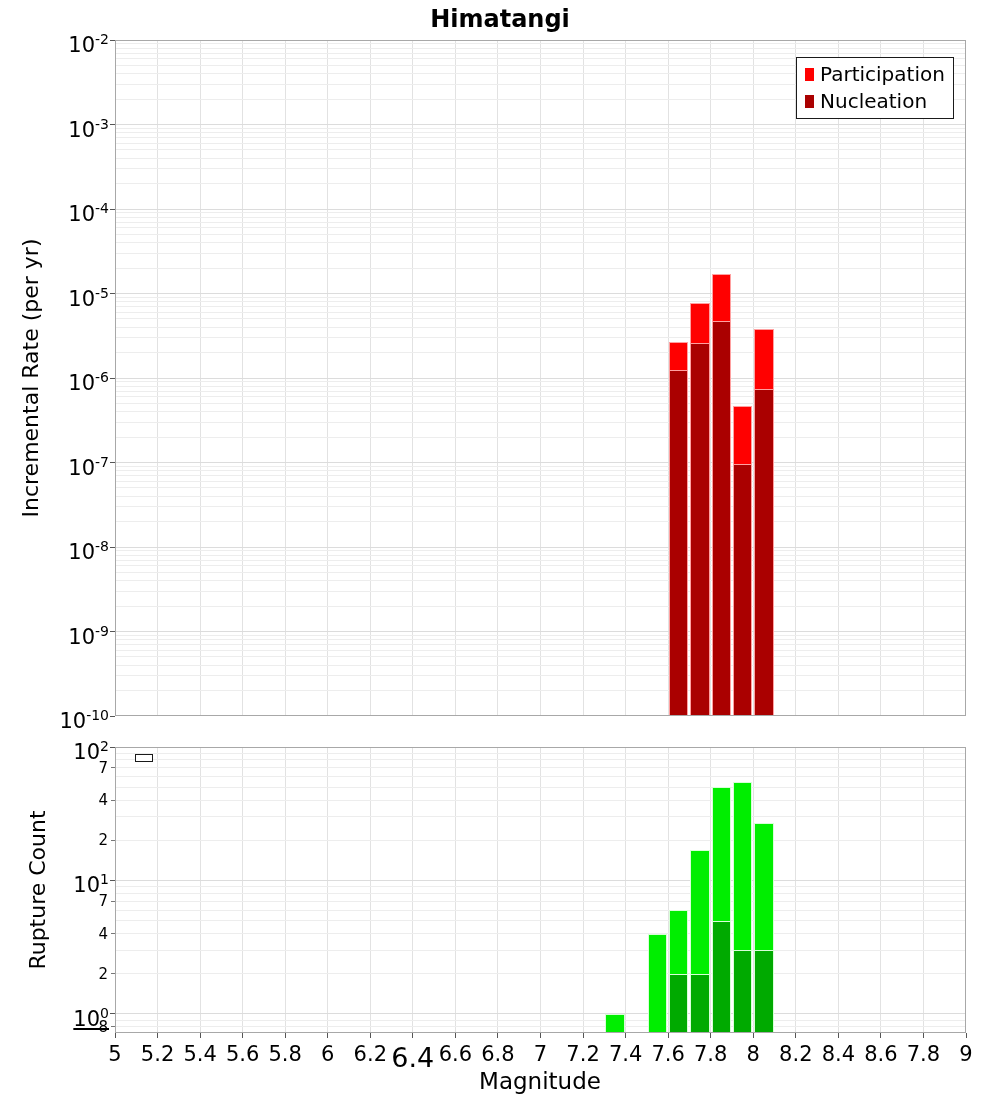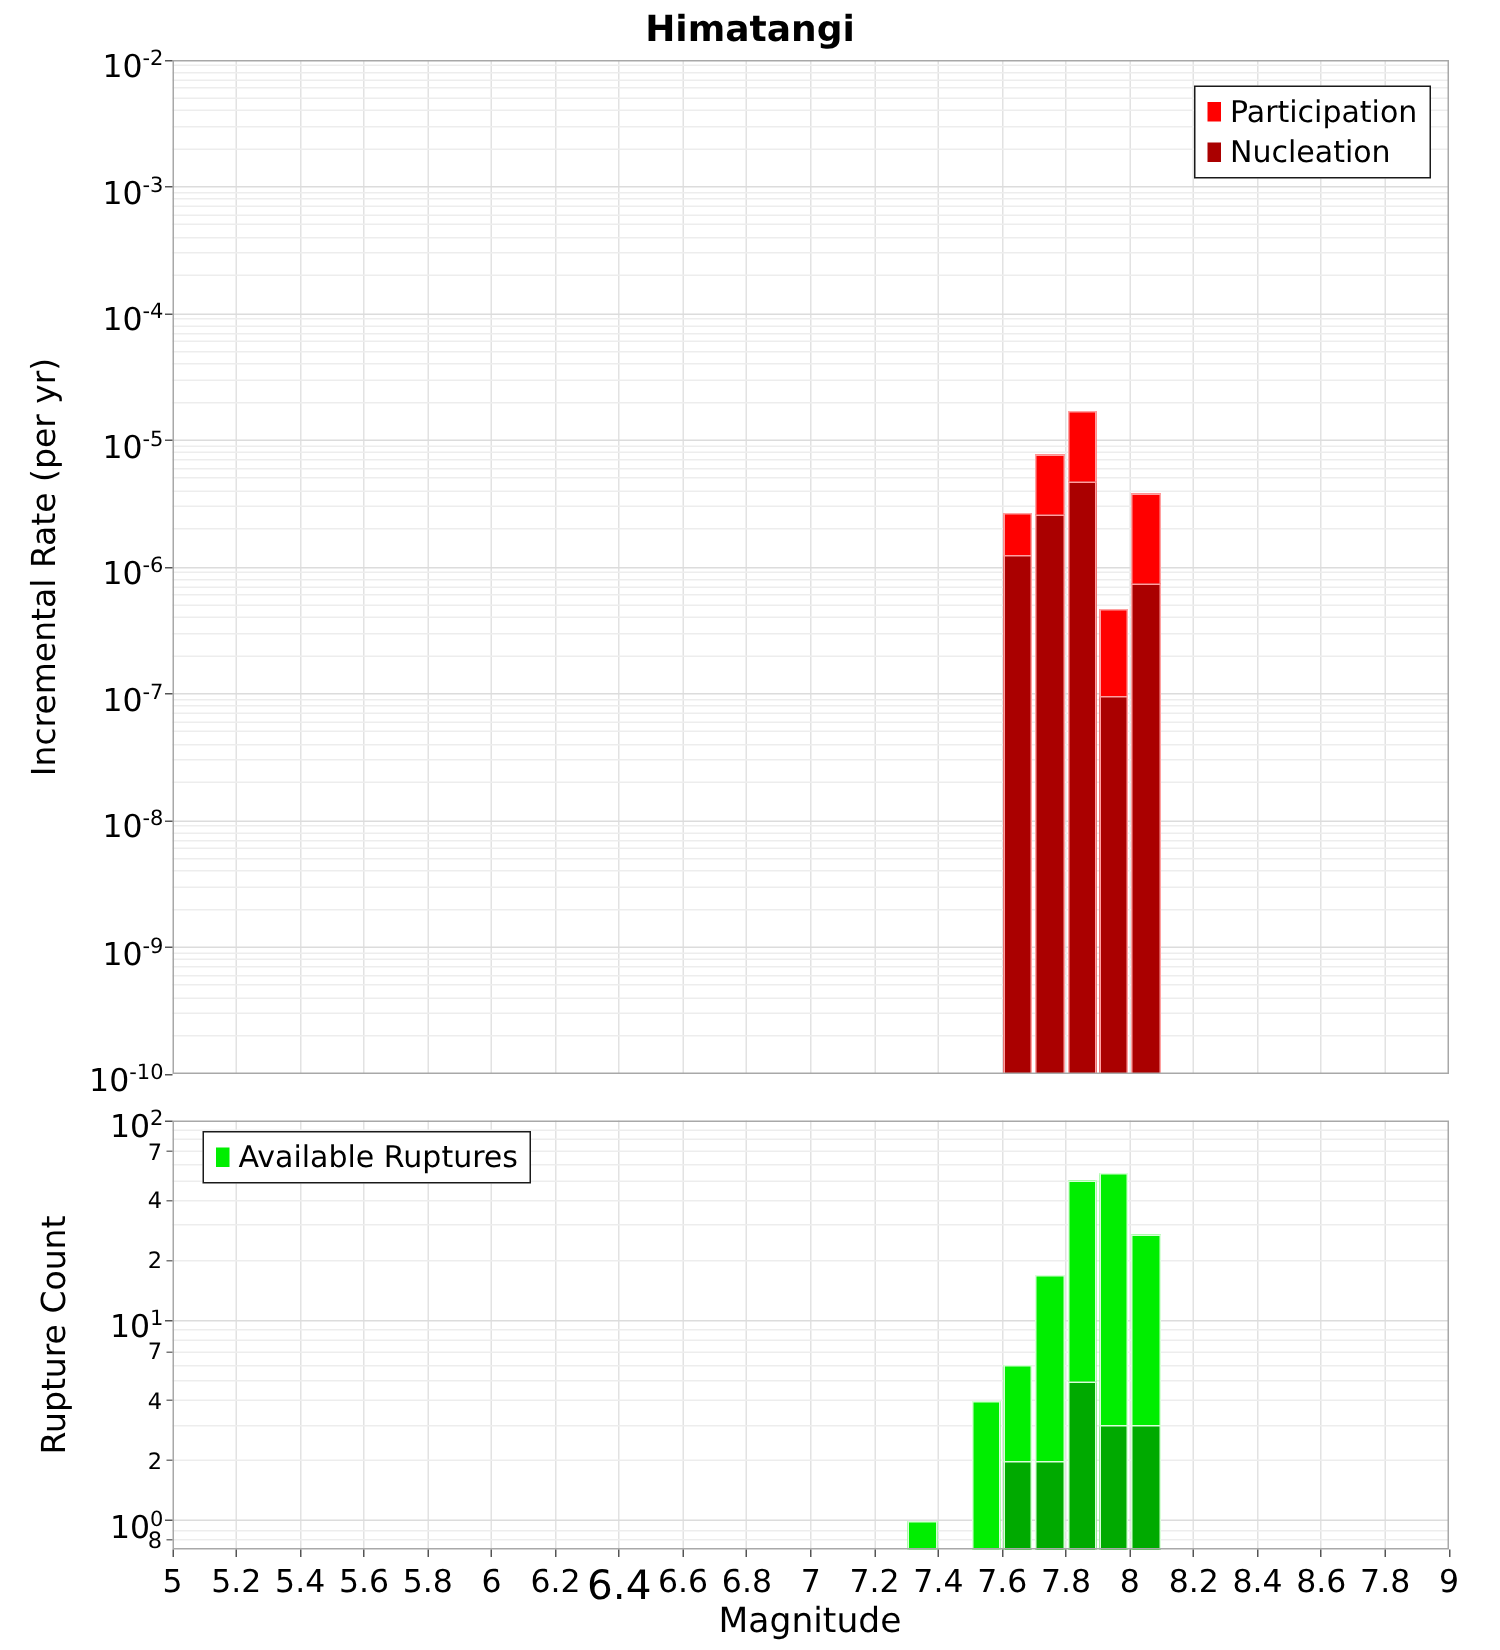--- a/index.html
+++ b/index.html
@@ -35,24 +35,20 @@
       <span class="legend-marker" style="background: rgb(255, 0, 0);"></span>
       <span class="legend-label">Participation</span>
     </div>
     <div class="legend-row">
       <span class="legend-marker" style="background: rgb(170, 0, 0);"></span>
       <span class="legend-label">Nucleation</span>
     </div>
   </div>
 
   <div class="legend" style="left:135px;top:754px;">
-    <div class="legend-row">
-      <span class="legend-marker" style="background: rgb(0, 238, 0);"></span>
-      <span class="legend-label">Available Ruptures</span>
-    </div>
   </div>
 
 <div style="position: absolute; left: 157.05px; top: 40px; width: 1px; height: 676px; background: rgb(226, 226, 226);"></div>
     <div style="position: absolute; left: 199.6px; top: 40px; width: 1px; height: 676px; background: rgb(226, 226, 226);"></div>
     <div style="position: absolute; left: 242.15px; top: 40px; width: 1px; height: 676px; background: rgb(226, 226, 226);"></div>
     <div style="position: absolute; left: 284.7px; top: 40px; width: 1px; height: 676px; background: rgb(226, 226, 226);"></div>
     <div style="position: absolute; left: 327.25px; top: 40px; width: 1px; height: 676px; background: rgb(226, 226, 226);"></div>
     <div style="position: absolute; left: 369.8px; top: 40px; width: 1px; height: 676px; background: rgb(226, 226, 226);"></div>
     <div style="position: absolute; left: 412.35px; top: 40px; width: 1px; height: 676px; background: rgb(226, 226, 226);"></div>
     <div style="position: absolute; left: 454.9px; top: 40px; width: 1px; height: 676px; background: rgb(226, 226, 226);"></div>
@@ -216,21 +212,21 @@
     <div style="position: absolute; left: 669.15px; top: 973.776px; width: 19.275px; height: 59.2241px; background: rgb(0, 170, 0); border-top: 1.5px solid rgb(216, 255, 216); border-right: 1.5px solid rgb(216, 255, 216); border-bottom: none; border-left: 1.5px solid rgb(216, 255, 216); border-image: initial; box-sizing: border-box;"></div>
     <div style="position: absolute; left: 690.425px; top: 973.776px; width: 19.275px; height: 59.2241px; background: rgb(0, 170, 0); border-top: 1.5px solid rgb(216, 255, 216); border-right: 1.5px solid rgb(216, 255, 216); border-bottom: none; border-left: 1.5px solid rgb(216, 255, 216); border-image: initial; box-sizing: border-box;"></div>
     <div style="position: absolute; left: 711.7px; top: 920.66px; width: 19.275px; height: 112.34px; background: rgb(0, 170, 0); border-top: 1.5px solid rgb(216, 255, 216); border-right: 1.5px solid rgb(216, 255, 216); border-bottom: none; border-left: 1.5px solid rgb(216, 255, 216); border-image: initial; box-sizing: border-box;"></div>
     <div style="position: absolute; left: 732.975px; top: 950.272px; width: 19.275px; height: 82.7285px; background: rgb(0, 170, 0); border-top: 1.5px solid rgb(216, 255, 216); border-right: 1.5px solid rgb(216, 255, 216); border-bottom: none; border-left: 1.5px solid rgb(216, 255, 216); border-image: initial; box-sizing: border-box;"></div>
     <div style="position: absolute; left: 754.25px; top: 950.272px; width: 19.275px; height: 82.7285px; background: rgb(0, 170, 0); border-top: 1.5px solid rgb(216, 255, 216); border-right: 1.5px solid rgb(216, 255, 216); border-bottom: none; border-left: 1.5px solid rgb(216, 255, 216); border-image: initial; box-sizing: border-box;"></div>
     <div style="position: absolute; left: 115px; top: 747px; width: 851px; height: 286px; border: 1.5px solid rgb(168, 168, 168); box-sizing: border-box; pointer-events: none;"></div>
     <div style="position: absolute; right: 891px; top: 733px; font-size: 21px; line-height: 26px; white-space: nowrap;"><span>10</span><sup style="font-size: 14px;">2</sup></div>
     <div style="position: absolute; left: 110px; top: 746.5px; width: 5px; height: 1px; background: rgb(85, 85, 85);"></div>
     <div style="position: absolute; right: 891px; top: 866.478px; font-size: 21px; line-height: 26px; white-space: nowrap;"><span>10</span><sup style="font-size: 14px;">1</sup></div>
     <div style="position: absolute; left: 110px; top: 879.978px; width: 5px; height: 1px; background: rgb(85, 85, 85);"></div>
-    <div style="position: absolute; right: 891px; top: 999.957px; font-size: 21px; line-height: 26px; white-space: nowrap;"><span>10</span><sup style="font-size: 14px;">0</sup></div>
+    <div style="position: absolute; right: 891px; top: 999.957px; font-size: 21px; line-height: 26px; white-space: nowrap; text-decoration: underline;"><span>10</span><sup style="font-size: 14px;">0</sup></div>
     <div style="position: absolute; left: 110px; top: 1013.46px; width: 5px; height: 1px; background: rgb(85, 85, 85);"></div>
     <div style="position: absolute; right: 892px; top: 758.676px; font-size: 15px; line-height: 18px;">7</div>
     <div style="position: absolute; left: 111px; top: 767.176px; width: 4px; height: 1px; background: rgb(119, 119, 119);"></div>
     <div style="position: absolute; right: 892px; top: 791.116px; font-size: 15px; line-height: 18px;">4</div>
     <div style="position: absolute; left: 111px; top: 799.616px; width: 4px; height: 1px; background: rgb(119, 119, 119);"></div>
     <div style="position: absolute; right: 892px; top: 831.297px; font-size: 15px; line-height: 18px;">2</div>
     <div style="position: absolute; left: 111px; top: 839.797px; width: 4px; height: 1px; background: rgb(119, 119, 119);"></div>
     <div style="position: absolute; right: 892px; top: 892.155px; font-size: 15px; line-height: 18px;">7</div>
     <div style="position: absolute; left: 111px; top: 900.655px; width: 4px; height: 1px; background: rgb(119, 119, 119);"></div>
     <div style="position: absolute; right: 892px; top: 924.595px; font-size: 15px; line-height: 18px;">4</div>

